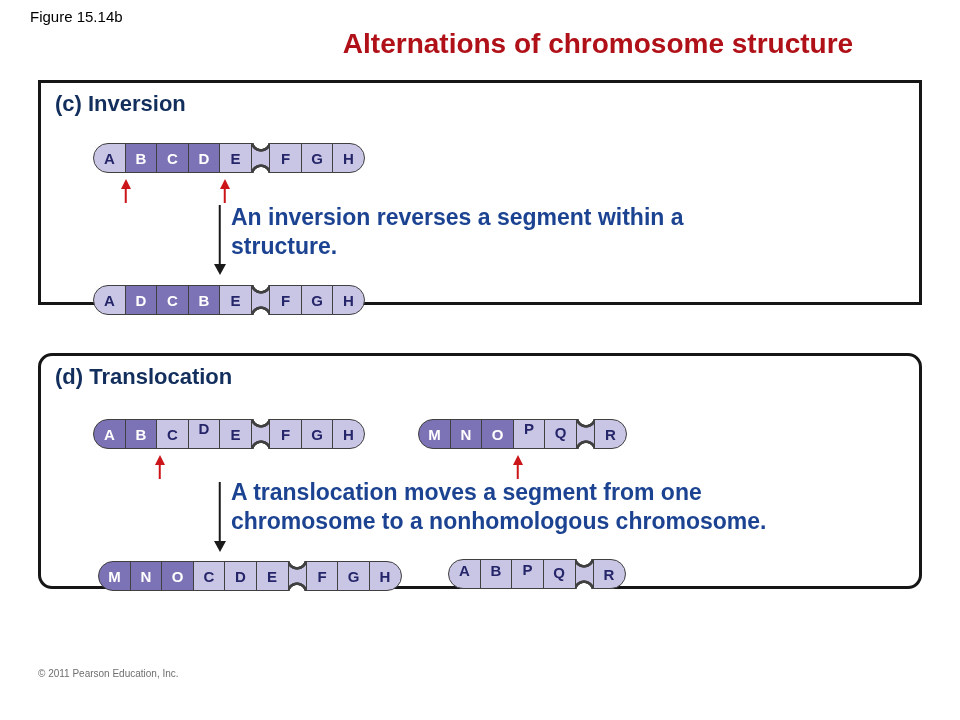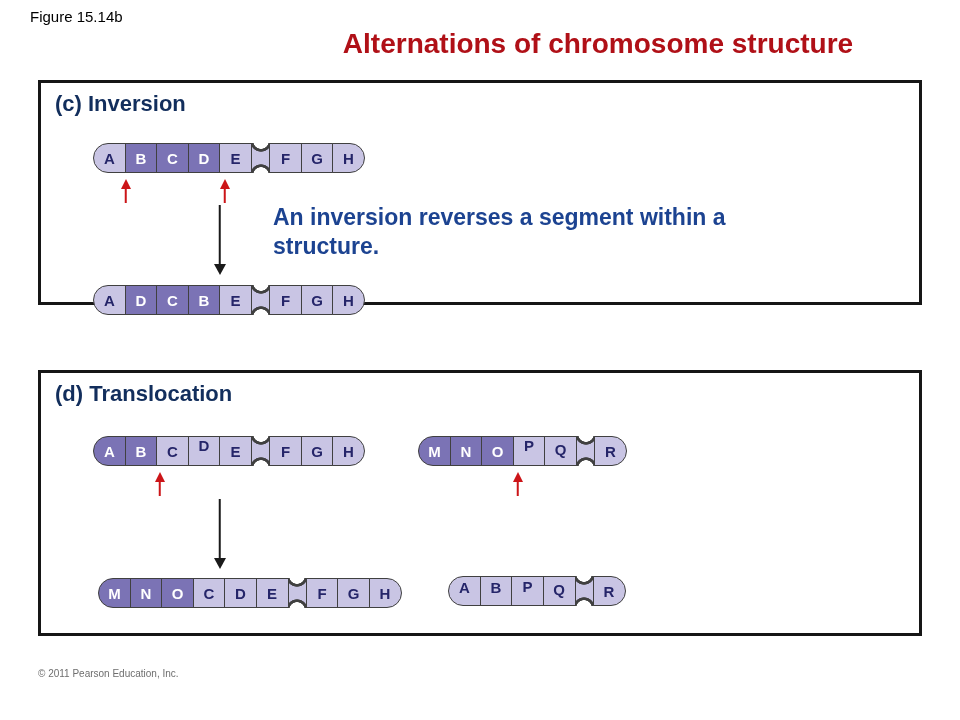--- a/index.html
+++ b/index.html
@@ -19,21 +19,21 @@
     transform:translateX(-50%);
     white-space:nowrap;
     font-size:28px; font-weight:bold; color:#b01017;margin-left:31px;
   }
   .panel {
     position:absolute; left:38px; width:884px;
     border:3px solid #161616; background:#ffffff;
     box-sizing:border-box;
   }
   .panel-c { top:80px; height:225px; }
-  .panel-d { top:370px; height:266px; }
+  .panel-d { top:353px; height:236px;border-radius:14px; }
   .panel-heading {
     position:absolute; left:14px; top:8px;
     font-size:22px; font-weight:bold; color:#122e5c;
     white-space:nowrap;
   }
   .caption {
     position:absolute;
     font-size:23px; font-weight:bold; color:#1c4391;
     line-height:29px; white-space:nowrap;
   }
@@ -122,21 +122,21 @@
       <div class="seg last">
         <span>H</span>
       </div>
     </div>
 
   <div class="red-arrow" style="left:79px; top:96px;"></div>
   <div class="red-arrow" style="left:178px; top:96px;"></div>
 
   <div class="down-arrow" style="left:172px; top:122px; height:70px;"></div>
 
-  <div class="caption" style="left:190px; top:120px;margin-left:42px;">
+  <div class="caption" style="left:190px; top:120px;">
     <div>An inversion reverses a segment within a</div>
     <div>structure.</div>
   </div>
 
   <div class="chromosome" style="left:52px; top:202px;">
       <div class="seg first">
         <span>A</span>
       </div>
       <div class="seg dark">
         <span>D</span>
@@ -214,20 +214,24 @@
       <div class="seg last">
         <span>R</span>
       </div>
     </div>
 
   <div class="red-arrow" style="left:113px; top:99px;"></div>
   <div class="red-arrow" style="left:471px; top:99px;"></div>
 
   <div class="down-arrow" style="left:172px; top:126px; height:70px;"></div>
 
+  <div class="caption" style="left:190px; top:122px;">
+    <div>A translocation moves a segment from one</div>
+    <div>chromosome to a nonhomologous chromosome.</div>
+  </div>
 
   <div class="chromosome" style="left:57px; top:205px;">
       <div class="seg dark first">
         <span>M</span>
       </div>
       <div class="seg dark">
         <span>N</span>
       </div>
       <div class="seg dark">
         <span>O</span>

